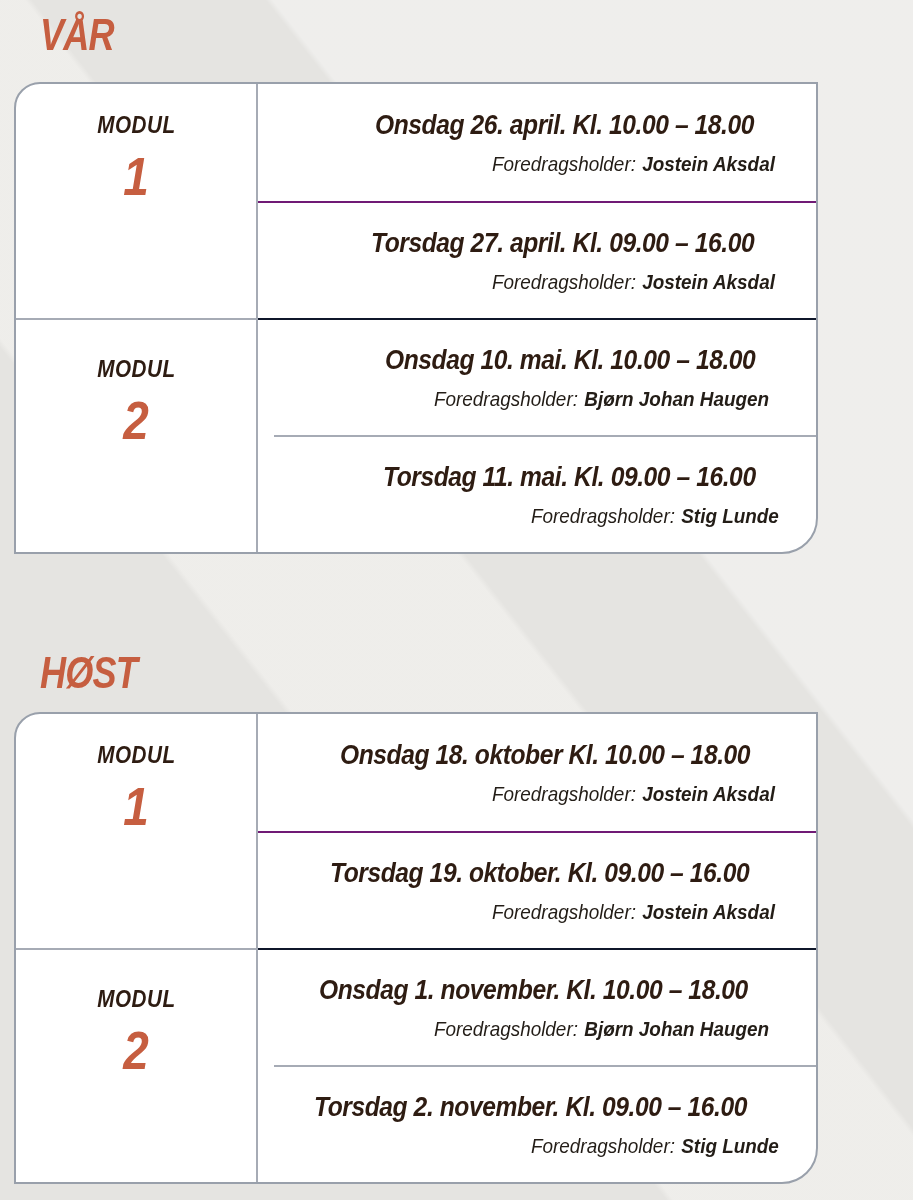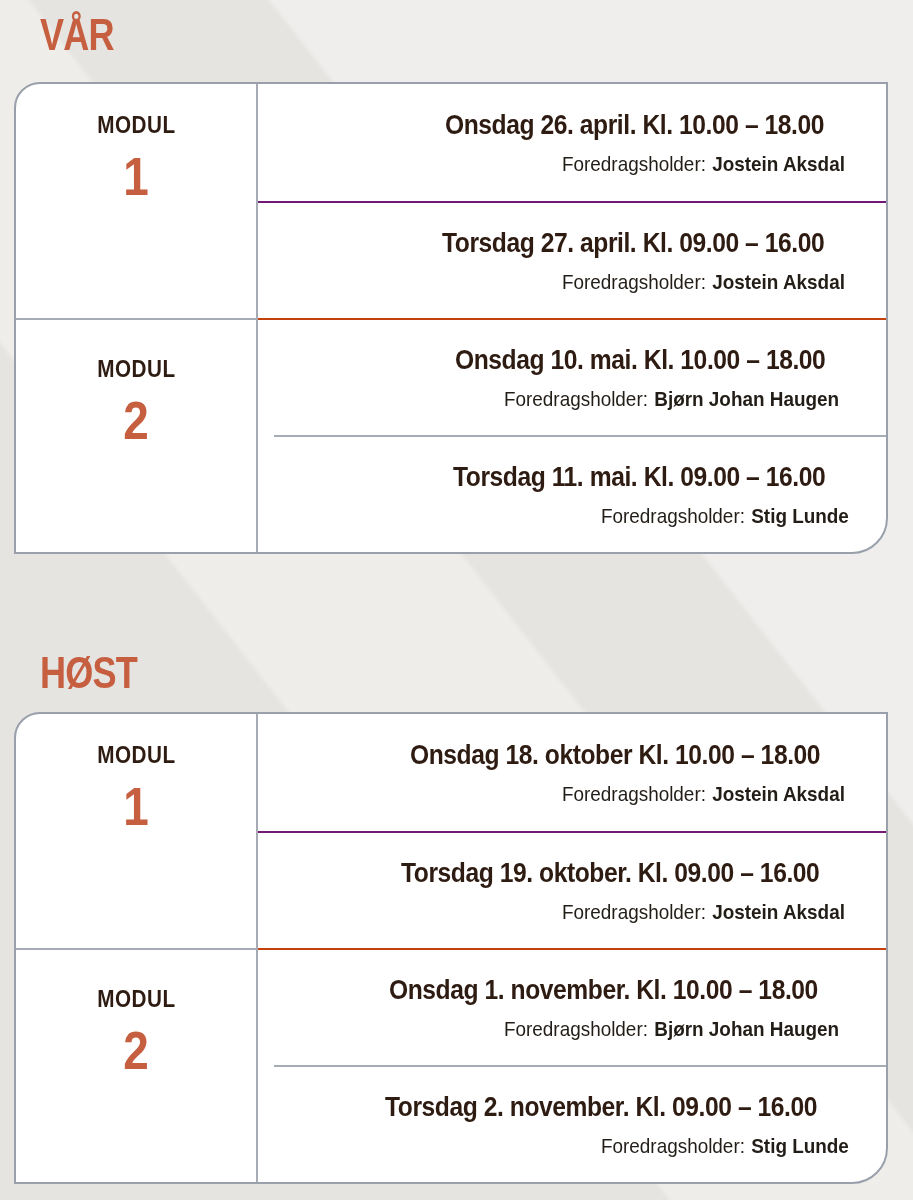--- a/index.html
+++ b/index.html
@@ -6,36 +6,36 @@
   body {
     width: 913px;
     height: 1200px;
     font-family: "Liberation Sans", sans-serif;
     background-color: #e5e4e1;
     background-image:
       linear-gradient(52deg, rgba(255,255,255,0) 65%, rgba(255,255,255,0.38) 65.4%),
       linear-gradient(52deg, rgba(255,255,255,0) 36%, rgba(250,249,246,0.45) 36.4%, rgba(250,249,246,0.45) 52%, rgba(255,255,255,0) 52.4%);
     overflow: hidden;
   }
-  .page { padding: 12px 14px 0 14px; box-sizing: border-box; }
+  .page { padding: 12px 14px 0 14px; box-sizing: border-box; font-style: italic; }
 
   .season-title {
     margin: 0 0 24px 26px;
     font-size: 44px;
     line-height: 46px;
     font-weight: bold;
     letter-spacing: -1px;
     color: #c65e40;
     transform: scaleX(0.82);
     transform-origin: 0 50%;
   }
   .season-title.second { margin-top: 96px; margin-bottom: 16px; }
 
   .schedule-table {
-    width: 874px;
+    width: 804px;
     box-sizing: border-box;
     background: #ffffff;
     border: 2px solid #99a0ab;
     border-radius: 26px 0 36px 0;
     display: grid;
     grid-template-columns: 242px 1fr;
     grid-template-rows: repeat(4, 117px);
     overflow: hidden;
   }
 
@@ -71,21 +71,21 @@
     display: flex;
     flex-direction: column;
     justify-content: center;
     gap: 11px;
     padding-left: 31px;
     padding-right: 10px;
     align-items: flex-end;
   }
   .r1 { grid-column: 2; grid-row: 1; }
   .r2 { grid-column: 2; grid-row: 2; border-top: 2px solid #701a75; }
-  .r3 { grid-column: 2; grid-row: 3; border-top: 2px solid #c2410c; }
+  .r3 { grid-column: 2; grid-row: 3; border-top: 2px solid #0f172a; }
   .r4 { grid-column: 2; grid-row: 4; border-top: 2px solid #a6abb5; margin-left: 16px; }
 
   .date-line {
     font-size: 28px;
     font-weight: bold;
     letter-spacing: -0.5px;
     color: #2e1c12;
     white-space: nowrap;
     transform: scaleX(0.88);
     transform-origin: 0 50%;

